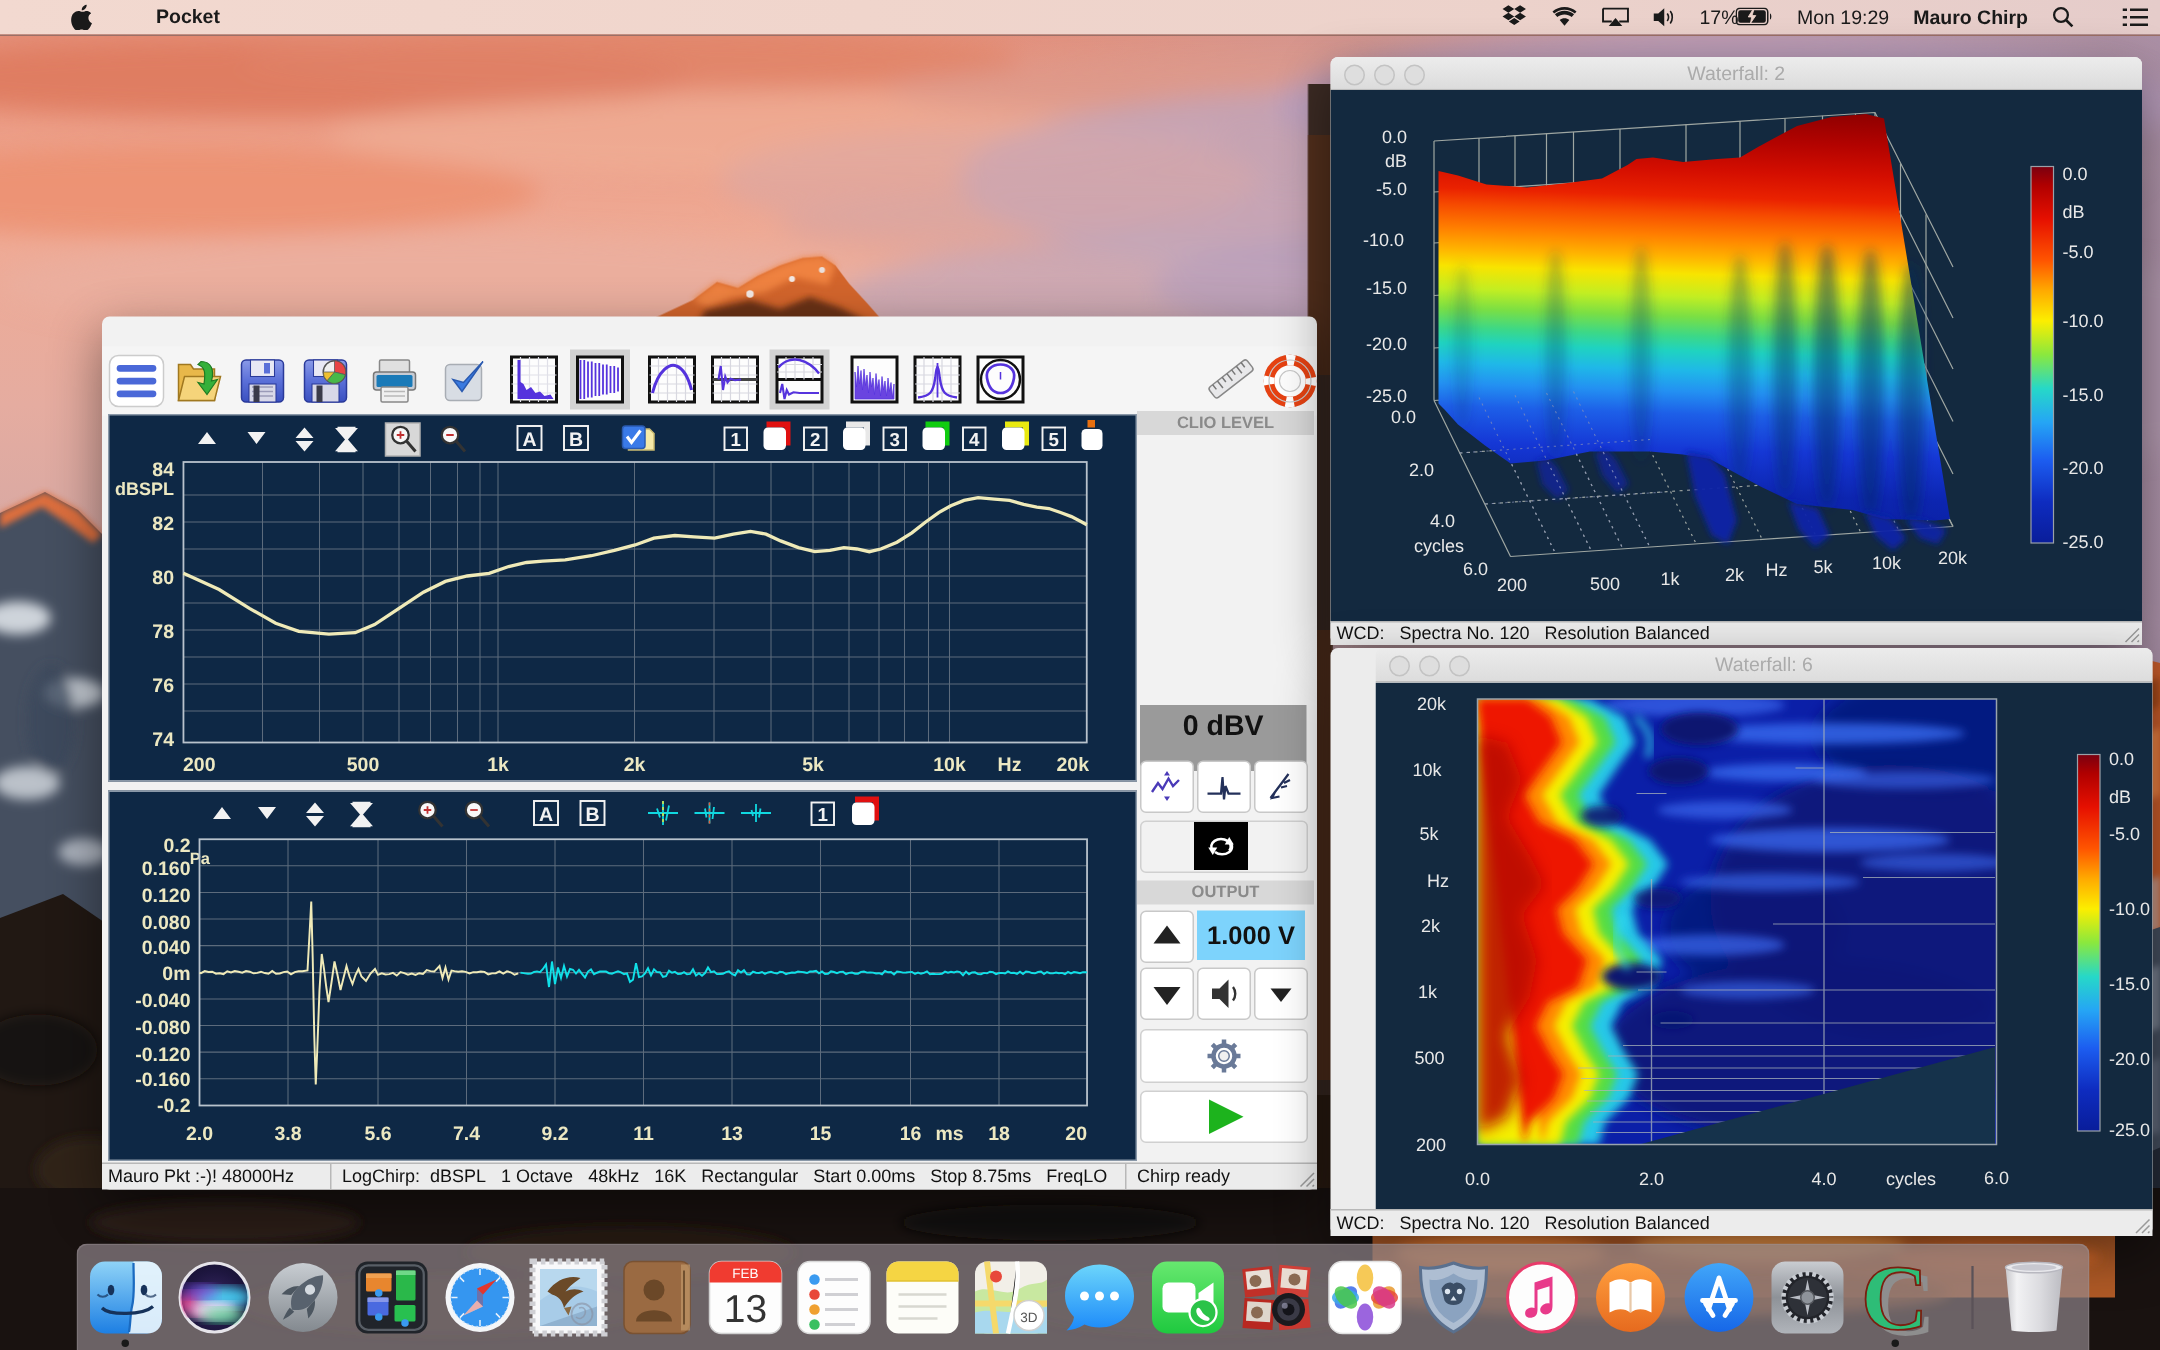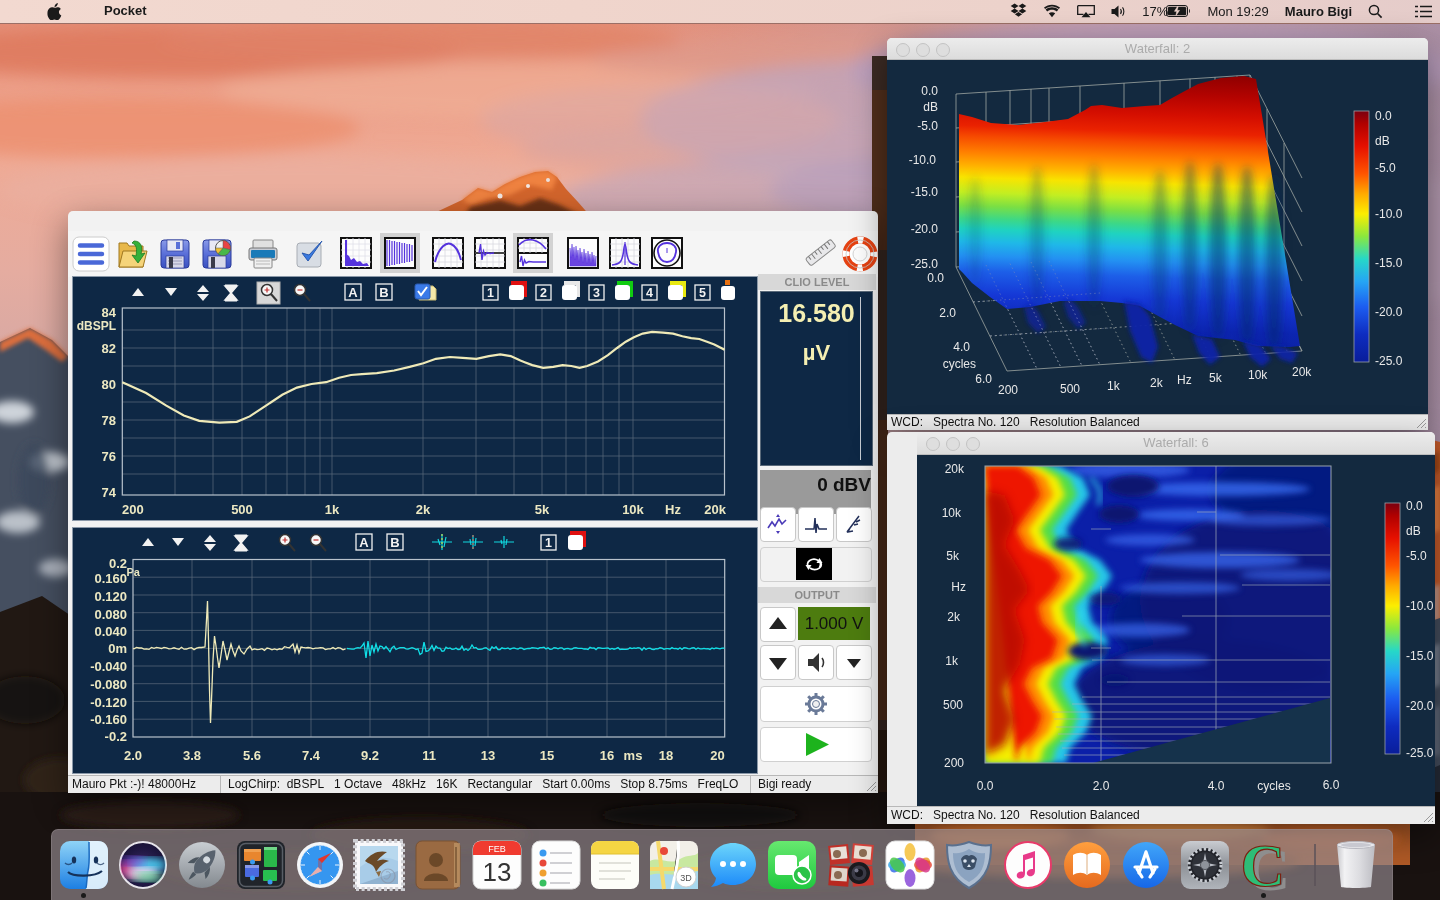--- a/index.html
+++ b/index.html
@@ -146,21 +146,21 @@
           <path fill="none" stroke="#1a1a1a" stroke-width="1.1" d="M9.5,4 C10.5,5.4 10.5,7.6 9.5,9 M11.5,2.4 C13.3,4.6 13.3,8.4 11.5,10.6"></path>
         </svg>
 <span style="margin-right:-10px">17%</span>
 <svg width="25" height="12" viewBox="0 0 25 12" style="margin-left:-8px">
           <rect x="0.5" y="0.5" width="21" height="11" rx="2.5" fill="none" stroke="#1a1a1a"></rect>
           <rect x="1.8" y="1.8" width="18.4" height="8.4" rx="1.5" fill="#1a1a1a"></rect>
           <path d="M23,4 V8 C24.2,7.8 24.2,4.2 23,4 Z" fill="#1a1a1a"></path>
           <path d="M11.5,1.5 L8.5,6.3 H10.8 L10,10.5 L13.5,5.4 H11 L12.2,1.5 Z" fill="#efd5cc" stroke="#efd5cc" stroke-width="0.6"></path>
         </svg>
 <span>Mon 19:29</span>
-<span style="font-weight:bold">Mauro Bigi</span>
+<span style="font-weight:bold">Mauro Chirp</span>
 <svg width="15" height="15" viewBox="0 0 15 15">
           <circle cx="6" cy="6" r="4.6" fill="none" stroke="#1a1a1a" stroke-width="1.5"></circle>
           <path d="M9.5,9.5 L13.6,13.6" stroke="#1a1a1a" stroke-width="1.7"></path>
         </svg>
 <svg width="17" height="13" viewBox="0 0 17 13" style="margin-left:16px">
           <g stroke="#1a1a1a" stroke-width="1.6">
             <path d="M5,1.5 H17 M5,6.5 H17 M5,11.5 H17"></path>
             <path d="M0,1.5 H3 M0,6.5 H3 M0,11.5 H3"></path>
           </g>
         </svg>
@@ -453,26 +453,21 @@
 <g>
 <rect x="541" y="535" width="15" height="15" fill="none" stroke="#f2f2f2" stroke-width="1.3"></rect>
 <text x="548.5" y="547" text-anchor="middle" font-family="Liberation Sans" font-size="12.5" font-weight="bold" fill="#f2f2f2">1</text>
 <path d="M570,533 h14 v14" fill="none" stroke="#e01010" stroke-width="4"></path>
 <rect x="568" y="535" width="15" height="15" rx="3" fill="#fff"></rect>
 </g>
 </svg>
 
 <div class="abs" style="left:688px;top:63px;width:122px;height:500px;">
 <div class="abs" style="left:2px;top:0px;width:118px;height:16px;background:#d8d8d8;color:#8a8a8a;font-weight:bold;font-size:11px;text-align:center;line-height:16px;">CLIO LEVEL</div>
-<div class="abs" style="left:4px;top:17px;width:111px;height:173px;background:#0e2845;border:1px solid #5a6a7a;">
-<div style="color:#f5efb2;font-size:25px;font-weight:bold;text-align:center;margin-top:7px;">16.580</div>
-<div style="color:#f5efb2;font-size:22px;font-weight:bold;text-align:center;margin-top:12px;">µV</div>
-<div class="abs" style="right:11px;top:5px;width:1px;height:163px;background:#c8cdd4;"></div>
-</div>
-<div class="abs" style="left:4px;top:196px;width:111px;height:44px;background:#9a9a9a;color:#111;font-size:19px;font-weight:bold;text-align:right;line-height:30px;">0 dBV</div>
+<div class="abs" style="left:4px;top:196px;width:111px;height:44px;background:#9a9a9a;color:#111;font-size:19px;font-weight:bold;text-align:center;line-height:30px;">0 dBV</div>
 <div class="abs" style="left:4px;top:233px;width:34px;height:33px;background:#fff;border:1px solid #c8c8c8;border-radius:4px;">
 <svg width="34" height="33" viewBox="0 0 34 33">
             <path d="M7,20 L11,14 L14,18 L18,11 L21,16 L25,12" fill="none" stroke="#4a3ab8" stroke-width="1.6"></path>
             <path d="M15,9 L17,6 L19,9 Z M15,23 L17,26 L19,23 Z" fill="#4a3ab8"></path>
           </svg>
 </div>
 <div class="abs" style="left:42px;top:233px;width:34px;height:33px;background:#fff;border:1px solid #c8c8c8;border-radius:4px;">
 <svg width="34" height="33" viewBox="0 0 34 33">
             <path d="M6,21 H13 L15,21 L16,10 L17,25 L18,16 L20,21 H28" fill="none" stroke="#23305a" stroke-width="1.5"></path>
           </svg>
@@ -492,21 +487,21 @@
             <path d="M9.5,17 L12.5,22 L15.5,17 Z" fill="#fff"></path>
             <path d="M20.5,15 L23.5,10 L26.5,15 Z" fill="#fff"></path>
           </svg>
 </div>
 <div class="abs" style="left:2px;top:313px;width:118px;height:16px;background:#d8d8d8;color:#8a8a8a;font-weight:bold;font-size:11px;text-align:center;line-height:16px;">OUTPUT</div>
 <div class="abs" style="left:4px;top:333px;width:34px;height:33px;background:#fff;border:1px solid #c8c8c8;border-radius:4px;">
 <svg width="34" height="33" viewBox="0 0 34 33">
             <path d="M17,9 L26,21 H8 Z" fill="#222"></path>
           </svg>
 </div>
-<div class="abs" style="left:42px;top:333px;width:72px;height:33px;background:#4d7c0f;color:#111;font-size:17px;font-weight:normal;text-align:center;line-height:33px;">1.000 V</div>
+<div class="abs" style="left:42px;top:333px;width:72px;height:33px;background:#7dd3fc;color:#111;font-size:17px;font-weight:bold;text-align:center;line-height:33px;">1.000 V</div>
 <div class="abs" style="left:4px;top:371px;width:34px;height:33px;background:#fff;border:1px solid #c8c8c8;border-radius:4px;">
 <svg width="34" height="33" viewBox="0 0 34 33">
             <path d="M17,24 L26,12 H8 Z" fill="#222"></path>
           </svg>
 </div>
 <div class="abs" style="left:42px;top:371px;width:34px;height:33px;background:#fff;border:1px solid #c8c8c8;border-radius:4px;">
 <svg width="34" height="33" viewBox="0 0 34 33">
             <path d="M9,13 H14 L20,7 V26 L14,20 H9 Z" fill="#333"></path>
             <path d="M23,12 C25,14.5 25,18.5 23,21" fill="none" stroke="#333" stroke-width="1.6"></path>
           </svg>
@@ -532,21 +527,21 @@
             <path d="M45,5 L68,16.5 L45,28 Z" fill="#1db31d"></path>
           </svg>
 </div>
 </div>
 
 <div class="statusbar" style="height:17px;line-height:16px;">
 <span style="position:absolute;left:4px">Mauro Pkt :-)! 48000Hz</span>
 <span style="position:absolute;left:152px;border-left:1px solid #b8b8b8;height:17px;"></span>
 <span style="position:absolute;left:160px">LogChirp:&nbsp; dBSPL&nbsp;&nbsp; 1 Octave&nbsp;&nbsp; 48kHz&nbsp;&nbsp; 16K&nbsp;&nbsp; Rectangular&nbsp;&nbsp; Start 0.00ms&nbsp;&nbsp; Stop 8.75ms&nbsp;&nbsp; FreqLO</span>
 <span style="position:absolute;left:682px;border-left:1px solid #b8b8b8;height:17px;"></span>
-<span style="position:absolute;left:690px">Bigi ready</span>
+<span style="position:absolute;left:690px">Chirp ready</span>
 <svg class="abs" style="right:1px;bottom:1px" width="12" height="12" viewBox="0 0 12 12">
           <g stroke="#9a9a9a" stroke-width="1">
             <path d="M11,2 L2,11 M11,6 L6,11 M11,10 L10,11"></path>
           </g>
         </svg>
 </div>
 </div>
 
 <div class="win" style="left:887px;top:38px;width:541px;height:392px;">
 <div class="titlebar" style="height:21px;line-height:21px;font-size:13px;color:#ababab;">Waterfall: 2

